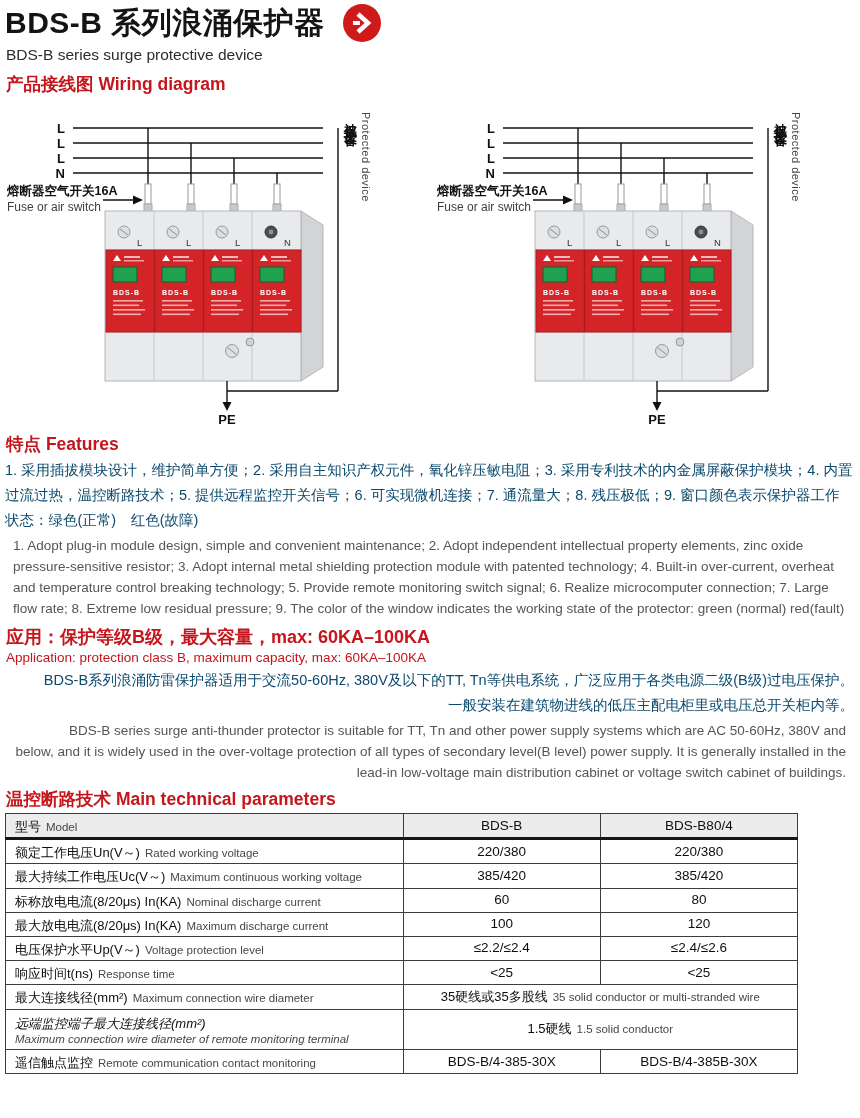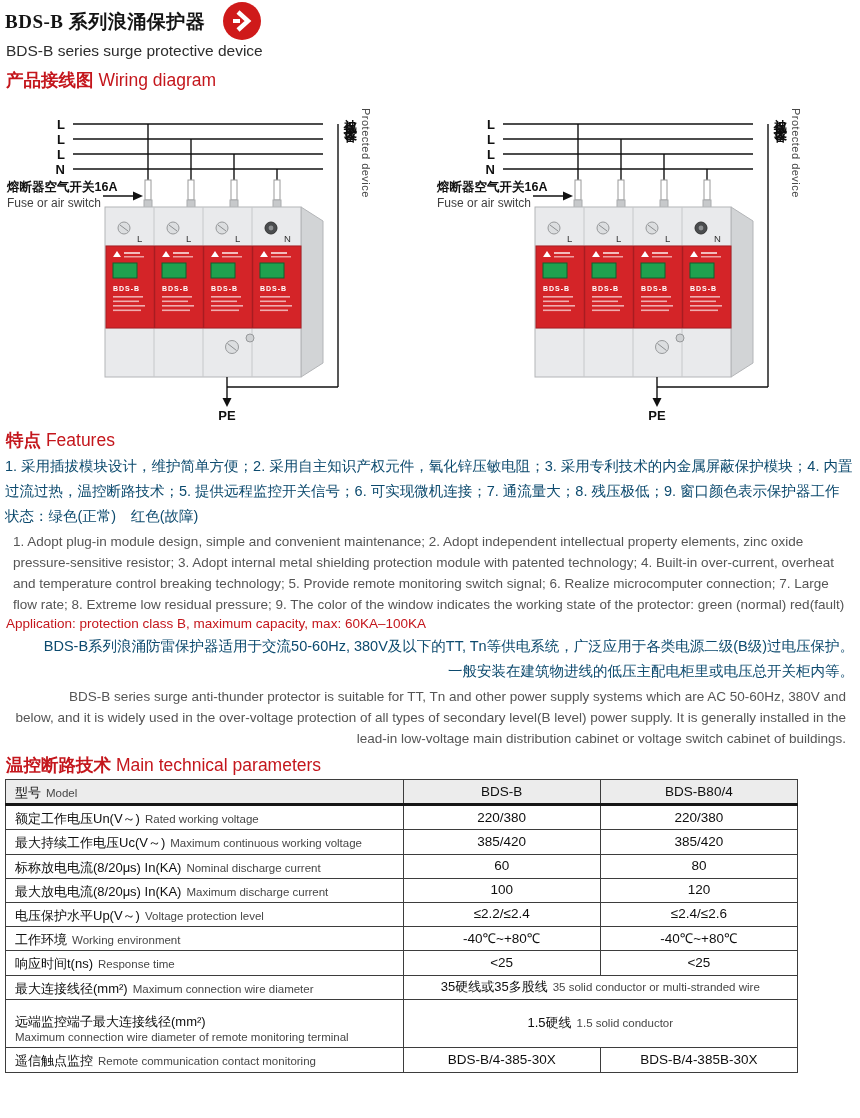--- a/index.html
+++ b/index.html
@@ -6,32 +6,32 @@
   body {
     margin: 0; width: 860px; height: 1118px; overflow: hidden;
     background: #ffffff; color: #222;
     font-family: "Liberation Sans", sans-serif;
   }
   .page { padding: 2px 6px 0 5px; }
 
   
   .title-row { display: flex; align-items: center; }
   .main-title {
-    margin: 1px 0 0; font-size: 19px; font-weight: bold; color: #141414;
-    font-family: Liberation Serif, serif; letter-spacing: .5px;
+    margin: 1px 0 0; font-size: 30px; font-weight: bold; color: #141414;
+    font-family: Liberation Sans, sans-serif; letter-spacing: .5px;
   }
   .arrow-badge {
     width: 38px; height: 38px; border-radius: 50%; background: #cf1a1a;
     margin-left: 18px; display: flex; align-items: center; justify-content: center; flex: 0 0 auto;
   }
   .subtitle { font-size: 15.5px; color: #2d2d2d; margin: 2px 0 0 1px; }
 
   
   .sec-head { color: #c4161c; font-size: 17.5px; font-weight: bold; margin: 4px 0 2px 1px; }
-  .sec-head .en { font-weight: normal; }
+  .sec-head .en { font-weight: bold; }
 
   
   .diagrams { display: flex; height: 330px; }
   .diagram { position: relative; width: 430px; height: 330px; }
   .vzh {
     position: absolute; left: 336px; top: 14px;
     writing-mode: vertical-rl; text-orientation: upright;
     font-size: 13px; font-weight: bold; color: #101010; letter-spacing: 3px;
   }
   .ven {
@@ -51,21 +51,21 @@
   
   table.params { width: 793px; border-collapse: collapse; table-layout: fixed; margin-top: 0; }
   col.c1 { width: 50.2%; } col.c2 { width: 24.9%; } col.c3 { width: 24.9%; }
   table.params td {
     border: 1px solid #3d3d3d; padding: 2px 9px; height: 21px; line-height: 1.2;
     overflow: hidden; white-space: nowrap;
   }
   tr.head td { background: #ececec; border-bottom: 3px solid #161616; }
   td.lbl .zh { font-size: 13px; color: #0e0e0e; }
   td.lbl .en { font-size: 11.5px; color: #474747; margin-left: 5px; }
-  td.lbl.stacked { white-space: normal; line-height: 1.25; padding-top: 14px; padding-bottom: 3px; }
+  td.lbl.stacked { white-space: normal; line-height: 1.25; padding-top: 6px; padding-bottom: 3px; font-style: italic; }
   td.lbl.stacked .zh, td.lbl.stacked .en { display: block; margin-left: 0; }
   td.val { text-align: center; font-size: 13.5px; color: #0e0e0e; }
   td.val .zh { font-size: 13px; }
   td.val .en { font-size: 11.5px; color: #474747; margin-left: 5px; }
 
   
   svg text { font-family: "Liberation Sans", sans-serif; }
 </style>
 </head>
 <body>
@@ -380,20 +380,21 @@
 </div>
   </div>
 
   <h2 class="sec-head">
     <span class="zh">特点</span>
     <span class="en">Features</span>
   </h2>
   <p class="para-zh">1. 采用插拔模块设计，维护简单方便；2. 采用自主知识产权元件，氧化锌压敏电阻；3. 采用专利技术的内金属屏蔽保护模块；4. 内置过流过热，温控断路技术；5. 提供远程监控开关信号；6. 可实现微机连接；7. 通流量大；8. 残压极低；9. 窗口颜色表示保护器工作状态：绿色(正常)　红色(故障)</p>
   <p class="para-en">1. Adopt plug-in module design, simple and convenient maintenance; 2. Adopt independent intellectual property elements, zinc oxide pressure-sensitive resistor; 3. Adopt internal metal shielding protection module with patented technology; 4. Built-in over-current, overheat and temperature control breaking technology; 5. Provide remote monitoring switch signal; 6. Realize microcomputer connection; 7. Large flow rate; 8. Extreme low residual pressure; 9. The color of the window indicates the working state of the protector: green (normal)    red(fault)</p>
 
+  <div class="app-head">应用：保护等级B级，最大容量，max: 60KA–100KA</div>
   <div class="app-sub">Application: protection class B, maximum capacity, max: 60KA–100KA</div>
   <p class="para-zh indent">BDS-B系列浪涌防雷保护器适用于交流50-60Hz, 380V及以下的TT, Tn等供电系统，广泛应用于各类电源二级(B级)过电压保护。一般安装在建筑物进线的低压主配电柜里或电压总开关柜内等。</p>
   <p class="para-en indent">BDS-B series surge anti-thunder protector is suitable for TT, Tn and other power supply systems which are AC 50-60Hz, 380V and below, and it is widely used in the over-voltage protection of all types of secondary level(B level) power supply. It is generally installed in the lead-in low-voltage main distribution cabinet or voltage switch cabinet of buildings.</p>
 
   <h2 class="sec-head">
     <span class="zh">温控断路技术</span>
     <span class="en">Main technical parameters</span>
   </h2>
 
   <table class="params">
@@ -427,25 +428,20 @@
         <td class="lbl"><span class="zh">最大放电电流(8/20μs) In(KA)</span><span class="en">Maximum discharge current</span></td>
         <td class="val">100</td>
         <td class="val">120</td>
       </tr>
       <tr>
         <td class="lbl"><span class="zh">电压保护水平Up(V～)</span><span class="en">Voltage protection level</span></td>
         <td class="val">≤2.2/≤2.4</td>
         <td class="val">≤2.4/≤2.6</td>
       </tr>
       <tr>
-        <td class="lbl"><span class="zh">工作环境</span><span class="en">Working environment</span></td>
-        <td class="val">-40℃~+80℃</td>
-        <td class="val">-40℃~+80℃</td>
-      </tr>
-      <tr>
         <td class="lbl"><span class="zh">响应时间t(ns)</span><span class="en">Response time</span></td>
         <td class="val">&lt;25</td>
         <td class="val">&lt;25</td>
       </tr>
       <tr>
         <td class="lbl"><span class="zh">最大连接线径(mm²)</span><span class="en">Maximum connection wire diameter</span></td>
         <td class="val" colspan="2"><span class="zh">35硬线或35多股线</span><span class="en">35 solid conductor or multi-stranded wire</span></td>
       </tr>
       <tr>
         <td class="lbl stacked">

